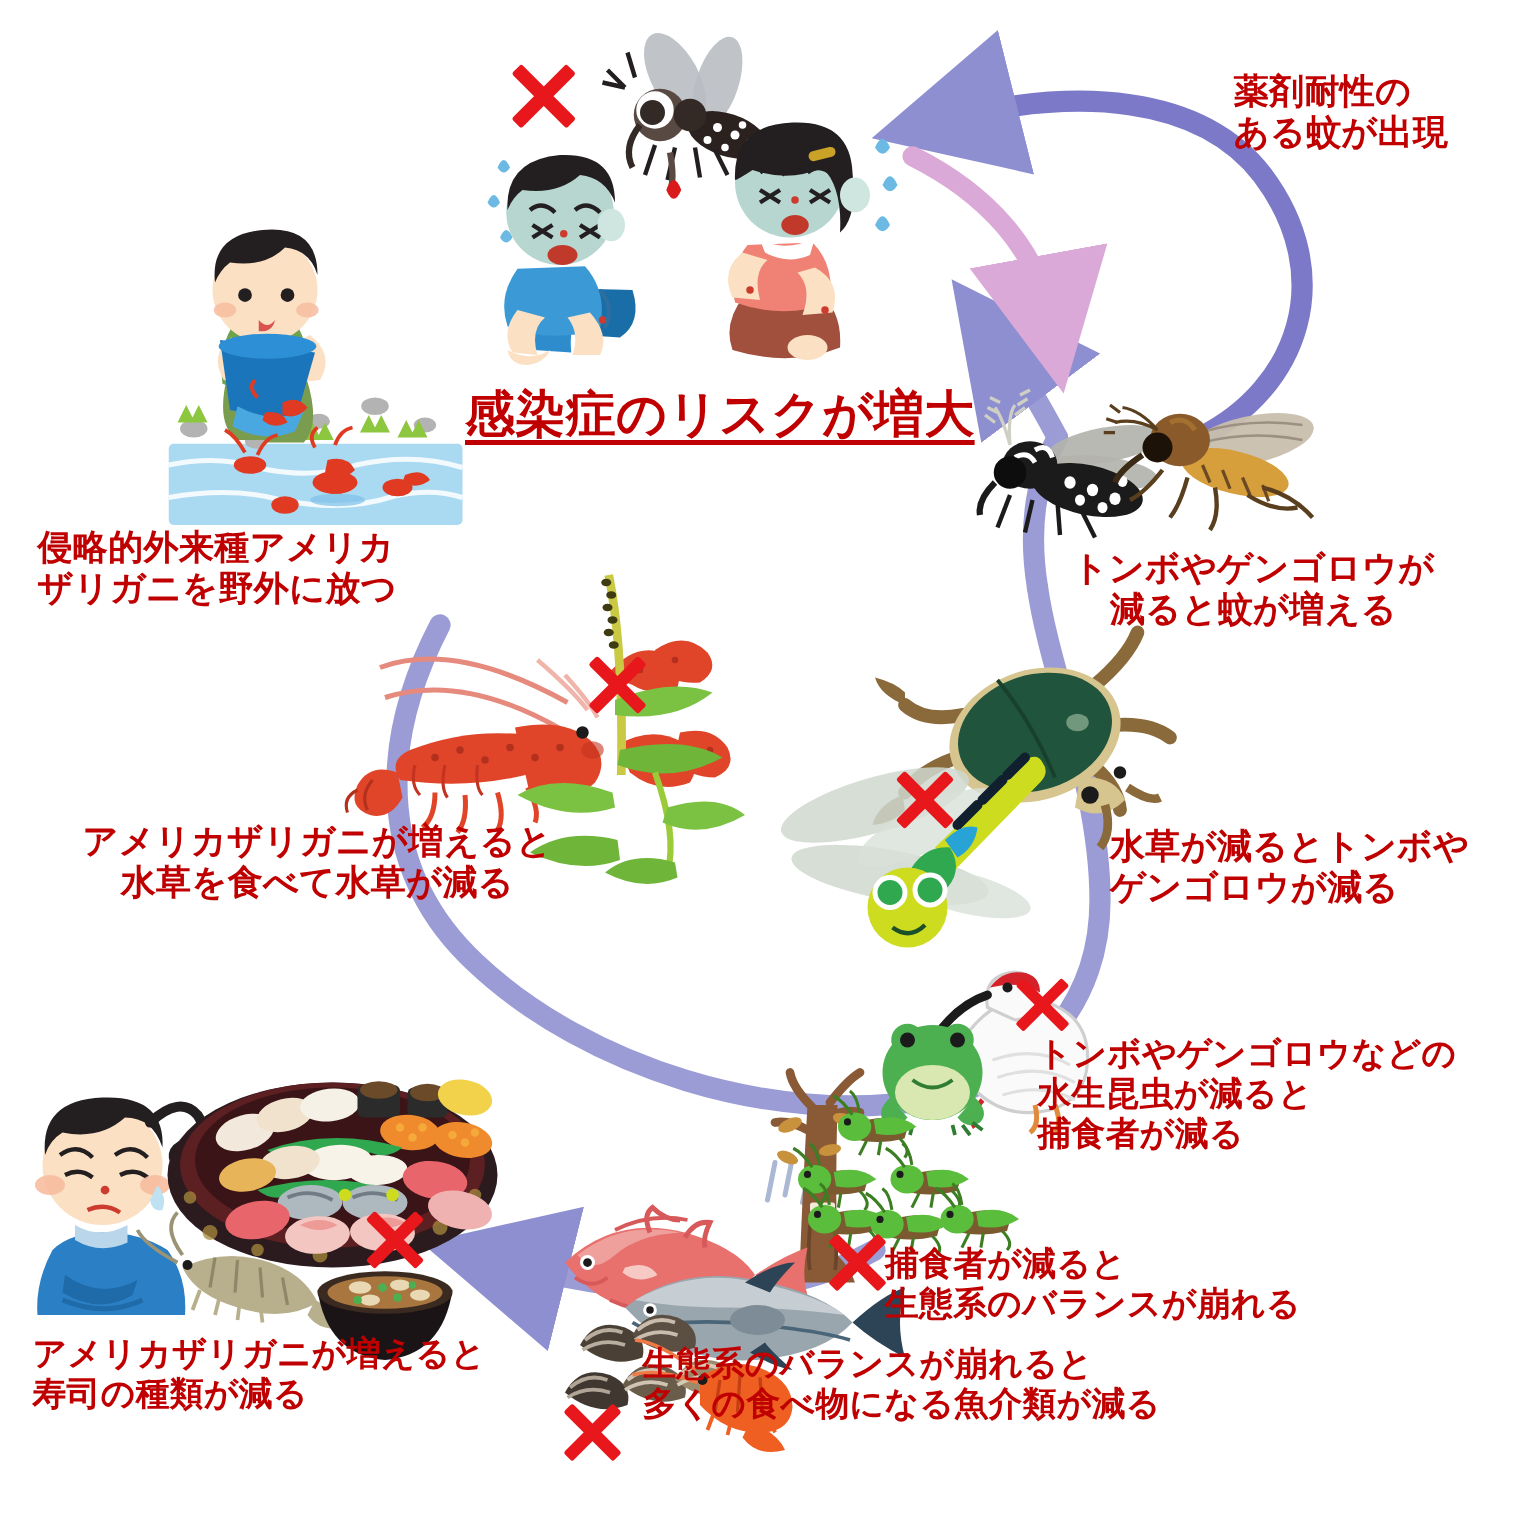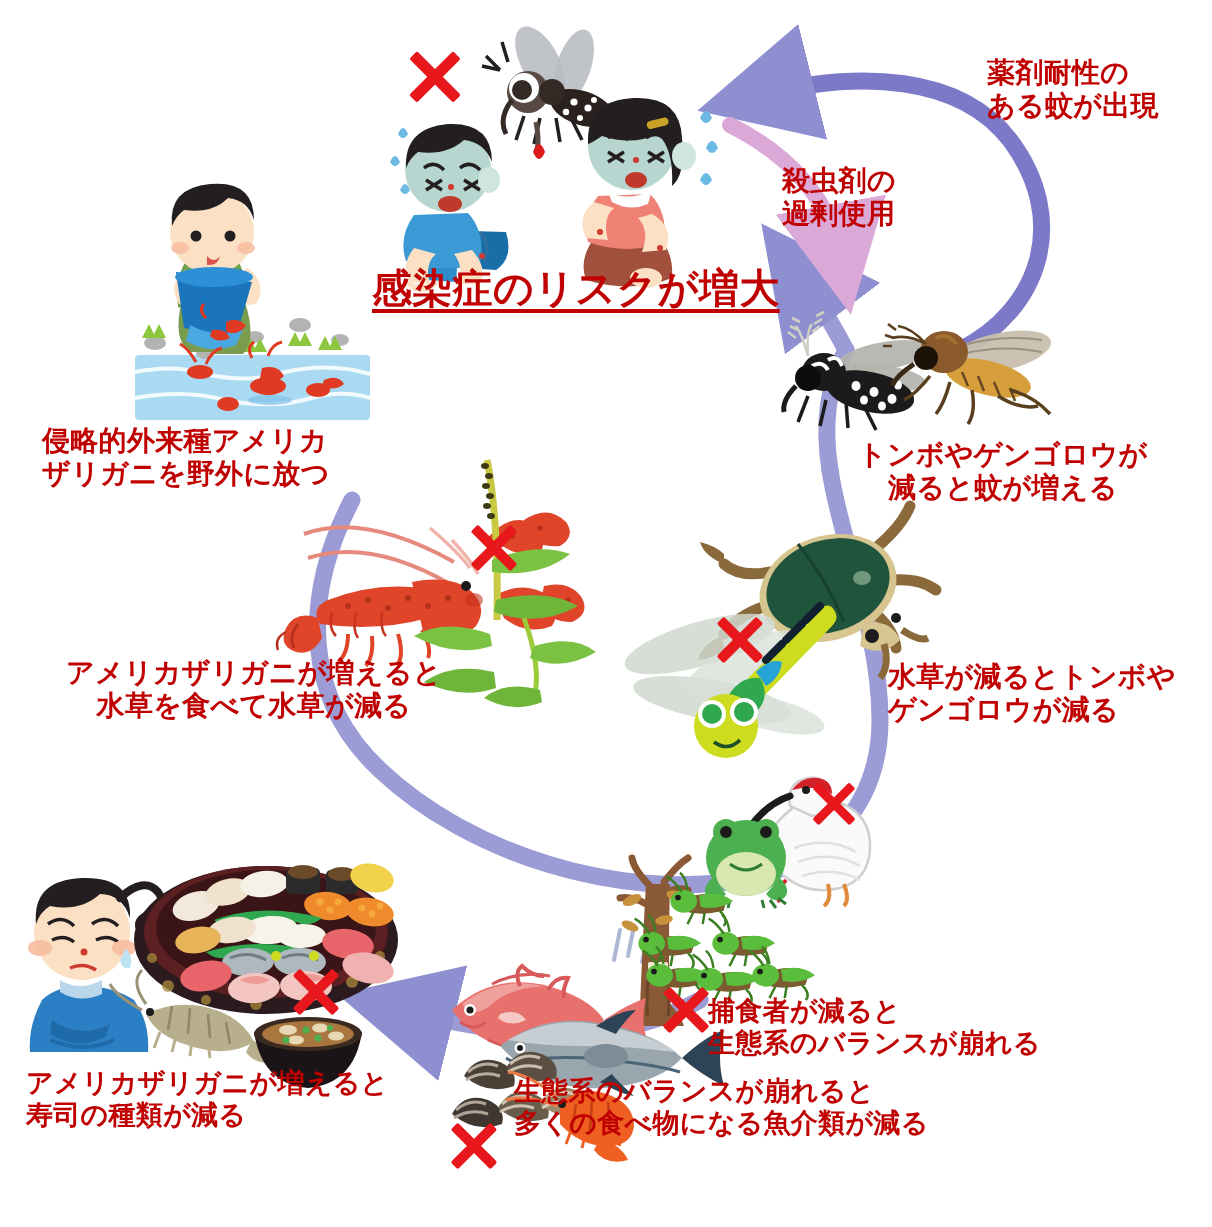--- a/index.html
+++ b/index.html
@@ -24,20 +24,21 @@
     white-space:pre-line;
     text-rendering:geometricPrecision;
   }
   .cap.s28{font-size:28px;}
   .cap.s27{font-size:27px;}
   .cap.headline{
     font-size:40px;color:#c00000;
     text-decoration:underline;
     text-decoration-thickness:4px;
     text-underline-offset:7px;
+    margin-top:43px;
   }
   
   .xmark{position:absolute;z-index:7;}
   .xmark span{
     display:block;position:absolute;left:0;top:50%;
     width:100%;height:18%;
     background:#e8171b;border-radius:2px;
     transform-origin:50% 50%;
   }
   .xmark span.a{transform:translateY(-50%) rotate(45deg);}
@@ -734,41 +735,42 @@
       <span class="b"></span>
     </div>
 
   <div class="xmark" style="left:288px;top:964px;width:56px;height:56px;">
       <span class="a"></span>
       <span class="b"></span>
     </div>
 
   <div class="cap headline" style="left:372px;top:266px;">感染症のリスクが増大</div>
 
-  <div class="cap s28" style="left:42px;top:424px;">侵略的外来種アメリカ
+  <div class="cap s28" style="left:30px;top:424px;font-family:Liberation Mono, monospace;">侵略的外来種アメリカ
 ザリガニを野外に放つ</div>
 
   <div class="cap s28" style="left:66px;top:656px;text-align:center;">アメリカザリガニが増えると
 水草を食べて水草が減る</div>
 
   <div class="cap s28" style="left:858px;top:660px;margin-left:30px;">水草が減るとトンボや
 ゲンゴロウが減る</div>
 
+  <div class="cap s27" style="left:830px;top:828px;">トンボやゲンゴロウなどの
+水生昆虫が減ると
+捕食者が減る</div>
 
   <div class="cap s27" style="left:708px;top:996px;">捕食者が減ると
 生態系のバランスが崩れる</div>
 
   <div class="cap s27" style="left:514px;top:1076px;">生態系のバランスが崩れると
 多くの食べ物になる魚介類が減る</div>
 
   <div class="cap s27" style="left:26px;top:1068px;">アメリカザリガニが増えると
 寿司の種類が減る</div>
 
   <div class="cap s28" style="left:858px;top:438px;text-align:center;">トンボやゲンゴロウが
 減ると蚊が増える</div>
 
-  <div class="cap s28" style="left:782px;top:164px;">殺虫剤の
-過剰使用</div>
 
   <div class="cap s28" style="left:987px;top:56px;">薬剤耐性の
 ある蚊が出現</div>
 
 </div>
 
 </body></html>

